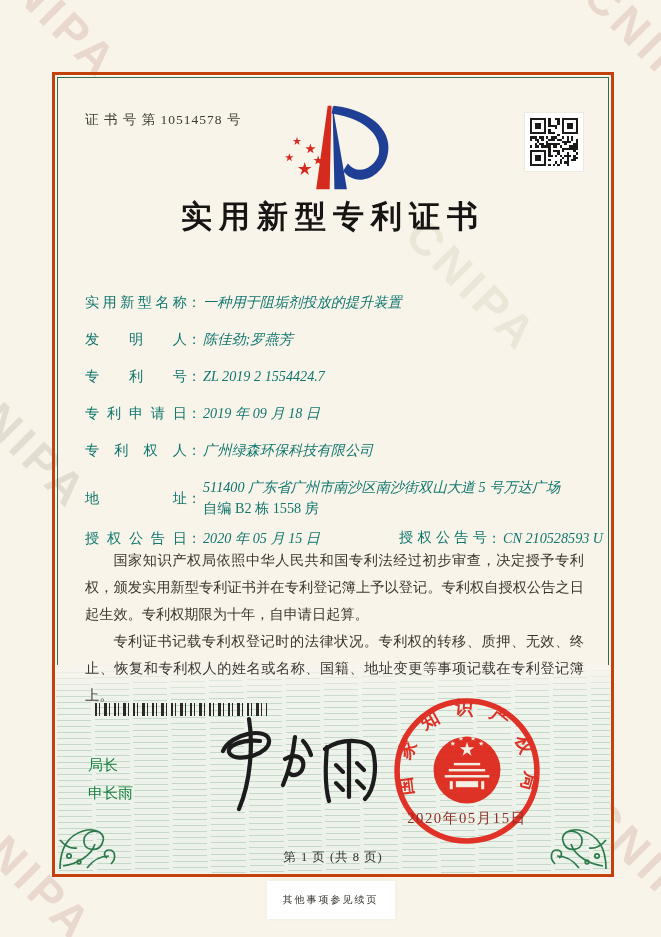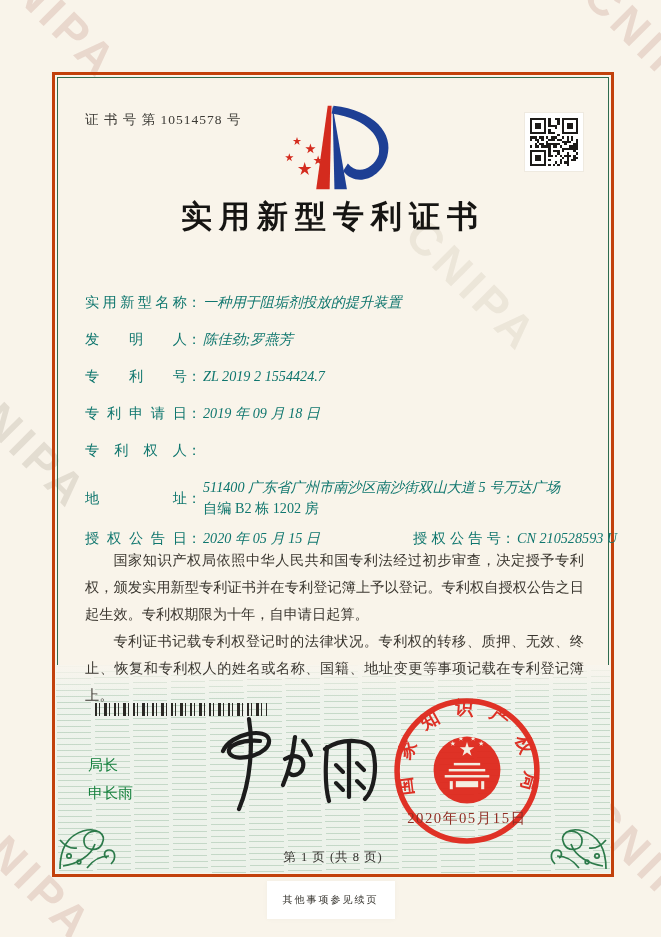--- a/index.html
+++ b/index.html
@@ -34,21 +34,21 @@
          font-weight:bold;color:#161513;letter-spacing:7px;}
 
   
   .fields{position:absolute;left:30px;top:216px;width:505px;font-size:14.2px;color:#0f766e;}
   .frow{display:flex;align-items:flex-start;line-height:22px;margin-bottom:15px;}
   .flabel{display:inline-block;width:102px;text-align:justify;text-align-last:justify;flex:none;}
   .fcolon{flex:none;width:16px;}
   .fvalue{flex:none;white-space:nowrap;font-style:italic;}
   .fvalue2{line-height:21px;}
   .frow-addr{margin-bottom:8px;align-items:center;}
-  .flabel2{display:inline-block;width:88px;text-align:justify;text-align-last:justify;flex:none;margin-left:34px;}
+  .flabel2{display:inline-block;width:88px;text-align:justify;text-align-last:justify;flex:none;margin-left:20px;font-family:Liberation Mono, monospace;}
   .fv-fixed{width:176px;}
 
   
   .paras{position:absolute;left:30px;top:472px;width:499px;font-size:14.2px;line-height:27px;
          color:#3a362f;text-align:justify;font-family:Liberation Serif, serif;}
   .paras p{margin:0;text-indent:2em;}
 
   
   .wave-zone{position:absolute;left:1px;right:1px;bottom:1px;top:590px;
     background:
@@ -264,27 +264,28 @@
         <span class="fvalue">ZL 2019 2 1554424.7</span>
       </div>
       <div class="frow">
         <span class="flabel">专利申请日</span>
           <span class="fcolon">：</span>
         <span class="fvalue">2019 年 09 月 18 日</span>
       </div>
       <div class="frow">
         <span class="flabel">专利权人</span>
           <span class="fcolon">：</span>
+        <span class="fvalue">广州绿森环保科技有限公司</span>
       </div>
       <div class="frow frow-addr">
         <span class="flabel">地址</span>
           <span class="fcolon">：</span>
         <span>
           <span class="fvalue" style="display:block;">511400 广东省广州市南沙区南沙街双山大道 5 号万达广场</span>
-          <span class="fvalue2" style="display:block;">自编 B2 栋 1202 房</span>
+          <span class="fvalue2" style="display:block;">自编 B2 栋 1558 房</span>
         </span>
       </div>
       <div class="frow">
         <span class="flabel">授权公告日</span>
           <span class="fcolon">：</span>
         <span class="fvalue fv-fixed">2020 年 05 月 15 日</span>
         <span class="flabel2">授权公告号</span>
           <span class="fcolon">：</span>
         <span class="fvalue">CN 210528593 U</span>
       </div>

